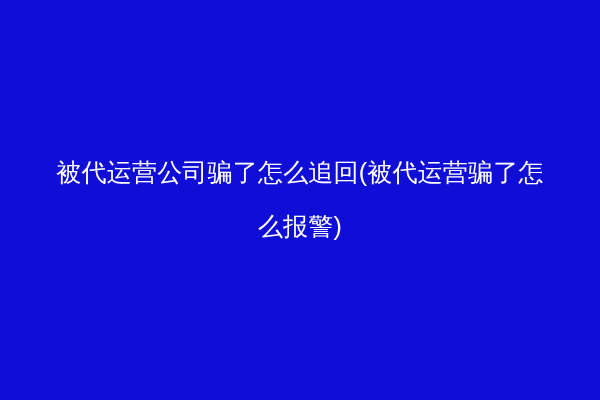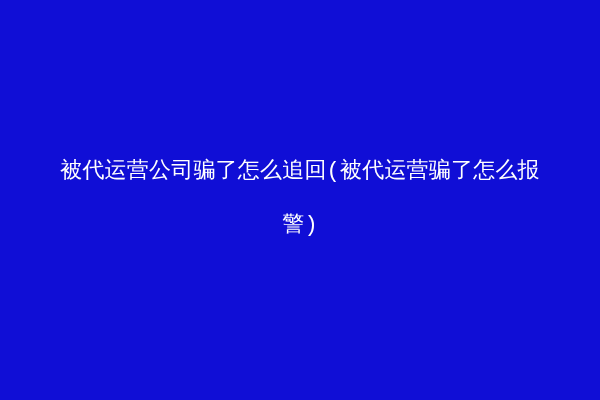--- a/index.html
+++ b/index.html
@@ -29,22 +29,22 @@
 
   .title-block {
     width: 500px;
     margin-top: -2px;
     text-align: center;
   }
 
   .title-text {
     display: block;
     color: #ffffff;
-    font-family: Liberation Mono, monospace;
-    font-size: 22px;
+    font-family: Liberation Sans, sans-serif;
+    font-size: 25px;
     font-weight: 400;
     line-height: 54px;
     letter-spacing: 0.2px;
     word-break: break-all;
     white-space: normal;
     -webkit-font-smoothing: antialiased;
   }
 </style>
 </head>
 <body>

